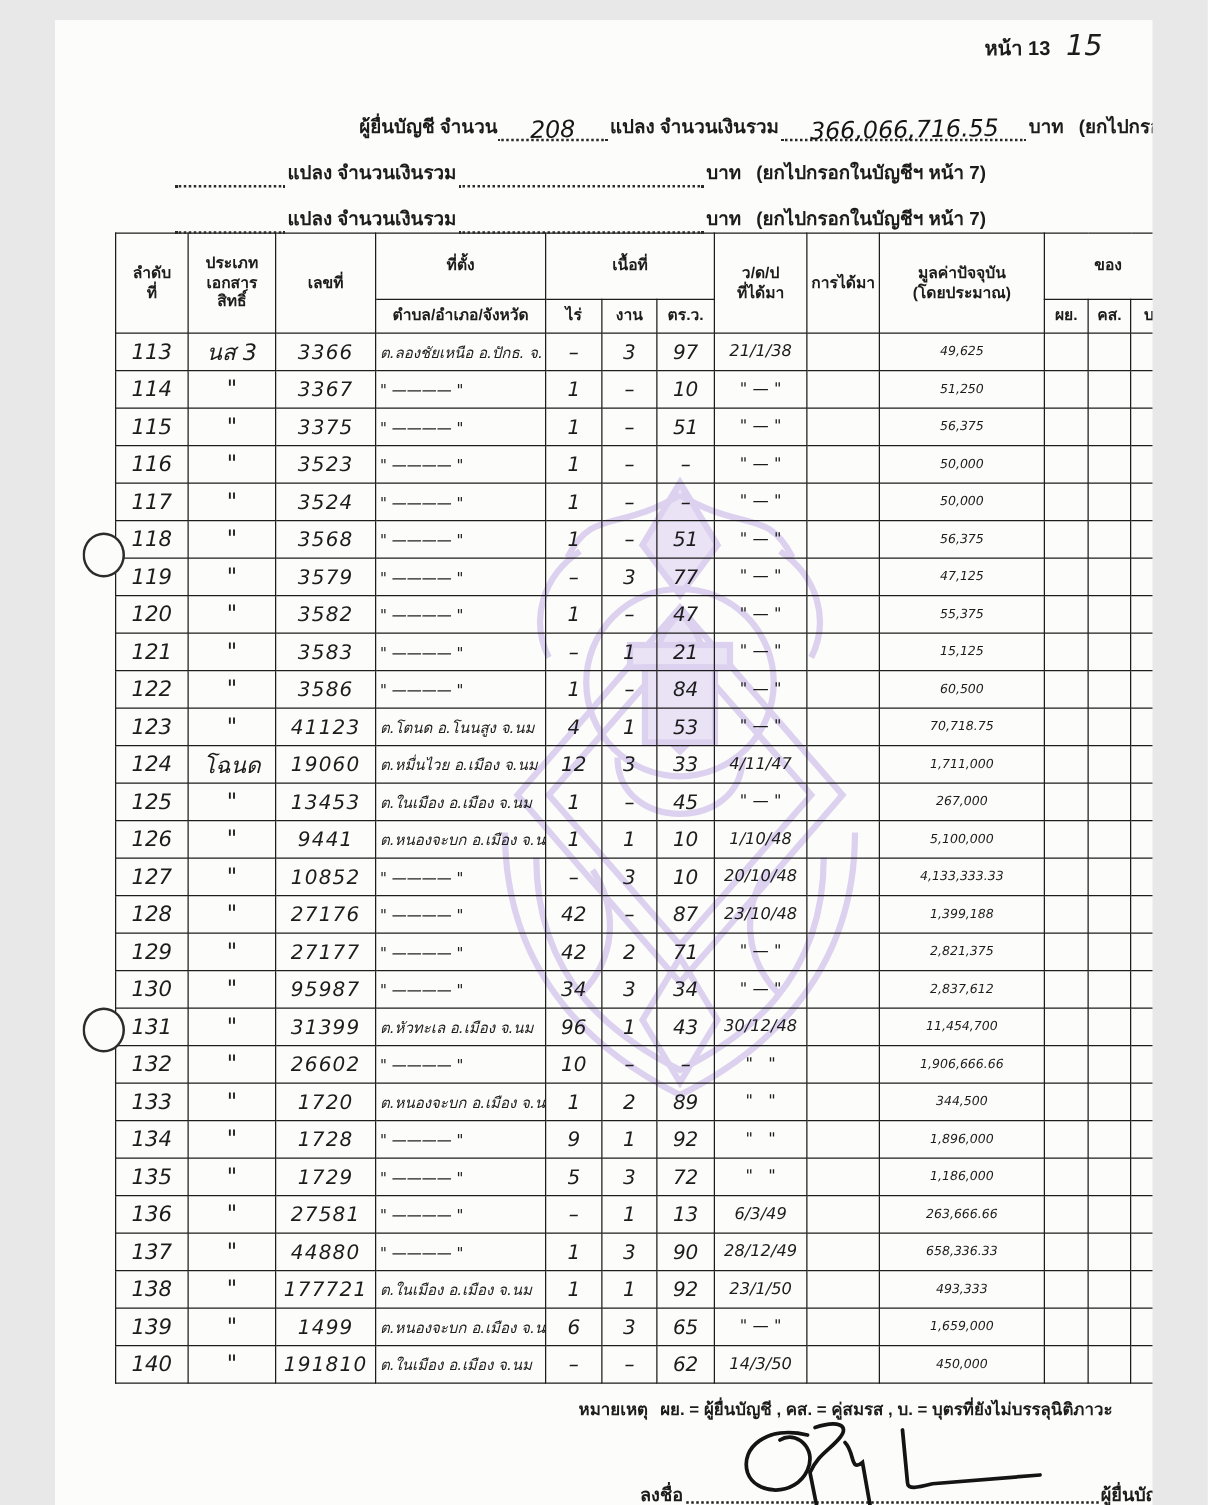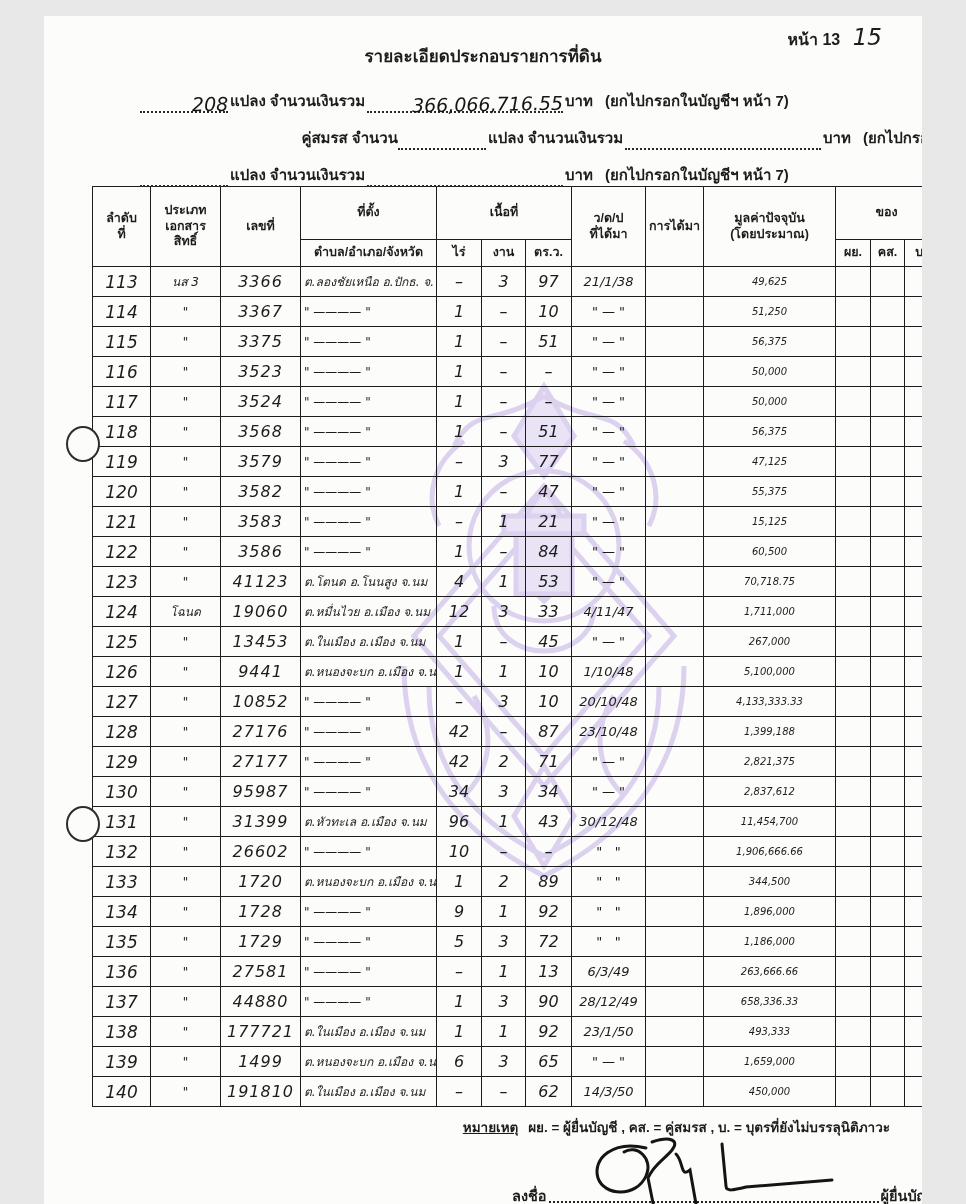--- a/index.html
+++ b/index.html
@@ -12,21 +12,21 @@
   .watermark{position:absolute;left:300px;top:350px;width:400px;height:530px;z-index:0;opacity:.55;}
   
   .pageno{position:absolute;top:8px;right:40px;z-index:2;font-size:16px;font-weight:600;}
   .pageno .hwnum{font-family:"DejaVu Sans",sans-serif;font-style:italic;font-size:23px;font-weight:400;margin-left:8px;}
   
   .title{position:absolute;top:26px;left:0;width:100%;text-align:center;font-size:17px;font-weight:700;z-index:2;}
   
   .formlines{position:absolute;top:60px;left:96px;z-index:2;font-size:15px;font-weight:600;}
   .frow{display:flex;align-items:flex-end;height:37px;white-space:nowrap;}
   .fprefix{display:inline-block;width:258px;text-align:right;}
-  .fblank{display:inline-block;border-bottom:2px dotted #2a2a2a;text-align:right;line-height:14px;text-decoration:underline;}
+  .fblank{display:inline-block;border-bottom:2px dotted #2a2a2a;text-align:center;line-height:14px;text-decoration:underline;}
   .fblank.count{width:88px;}
   .fblank.amount{width:196px;}
   .fmid{margin:0 2px;}
   .fnote{margin-left:10px;font-weight:600;}
   .hw{font-family:"DejaVu Sans",sans-serif;font-style:italic;font-weight:400;color:#151515;}
   .fblank .hw{font-size:19px;display:inline-block;transform:translateY(2px) rotate(-1deg);}
   
   .landtable{
     position:absolute;left:48px;top:170px;z-index:1;
     border-collapse:collapse;table-layout:fixed;width:845px;background:transparent;
@@ -37,28 +37,28 @@
     white-space:pre-line;line-height:1.25;background:rgba(252,252,250,.6);
   }
   .landtable thead tr.h1 th{height:52px;}
   .landtable thead tr.h2 th{height:26px;}
   .landtable tbody tr{height:30px;}
   .landtable tbody td{
     font-family:"DejaVu Sans",sans-serif;font-style:italic;
     font-size:16px;text-align:center;vertical-align:middle;white-space:nowrap;
   }
   .landtable tbody td.col-no{font-size:17px;}
-  .landtable tbody td.col-type{font-size:12px;}
+  .landtable tbody td.col-type{font-size:18px;}
   .landtable tbody td.col-number{font-size:16px;letter-spacing:1px;}
   .landtable tbody td.col-location{font-size:12px;text-align:left;padding-left:3px;}
   .landtable tbody td.col-date{font-size:13px;}
   .landtable tbody td.col-value{font-size:10px;}
   
   .footnote{position:absolute;top:1100px;right:32px;z-index:2;font-size:13.5px;font-weight:700;white-space:nowrap;}
-  .footnote .fn-label{text-decoration:underline;margin-right:6px;}
+  .footnote .fn-label{margin-right:6px;}
   .sigrow{position:absolute;top:1168px;left:468px;z-index:2;font-size:14.5px;font-weight:700;display:flex;align-items:flex-end;white-space:nowrap;}
   .sigline{display:inline-block;width:330px;border-bottom:2.5px dotted #222;height:1px;margin:0 2px 4px 2px;}
   .signature-svg{position:absolute;top:1118px;left:540px;z-index:3;}
   
   .hole{position:absolute;left:24px;width:30px;height:32px;border:2.5px solid #2c2c2c;border-radius:50%;background:#fcfcfa;z-index:2;}
   .hole.h1{top:410px;left:22px;}
   .hole.h2{top:790px;left:22px;}
   .hole::after{content:"";position:absolute;left:-14px;top:-4px;width:12px;height:38px;background:#fcfcfa;}
 </style>
 </head>
@@ -86,32 +86,31 @@
   </svg>
 
   <div class="hole h1"></div>
   <div class="hole h2"></div>
 
   <div class="pageno">
     <span>หน้า 13</span>
     <span class="hwnum">15</span>
   </div>
 
-  <div class="title">รายละเอียดประกอบรายการที่ดิน</div>
 
   <div class="formlines">
     <div class="frow">
+      <span class="fprefix">ผู้ยื่นบัญชี  จำนวน</span>
       <span class="fblank count"><span class="hw">208</span></span>
       <span class="fmid">แปลง จำนวนเงินรวม</span>
       <span class="fblank amount"><span class="hw">366,066,716.55</span></span>
       <span class="fmid">บาท</span>
       <span class="fnote">(ยกไปกรอกในบัญชีฯ หน้า 7)</span>
     </div>
     <div class="frow">
-      <span class="fprefix">คู่สมรส  จำนวน</span>
       <span class="fblank count"><span class="hw"></span></span>
       <span class="fmid">แปลง จำนวนเงินรวม</span>
       <span class="fblank amount"><span class="hw"></span></span>
       <span class="fmid">บาท</span>
       <span class="fnote">(ยกไปกรอกในบัญชีฯ หน้า 7)</span>
     </div>
     <div class="frow">
       <span class="fblank count"><span class="hw"></span></span>
       <span class="fmid">แปลง จำนวนเงินรวม</span>
       <span class="fblank amount"><span class="hw"></span></span>

